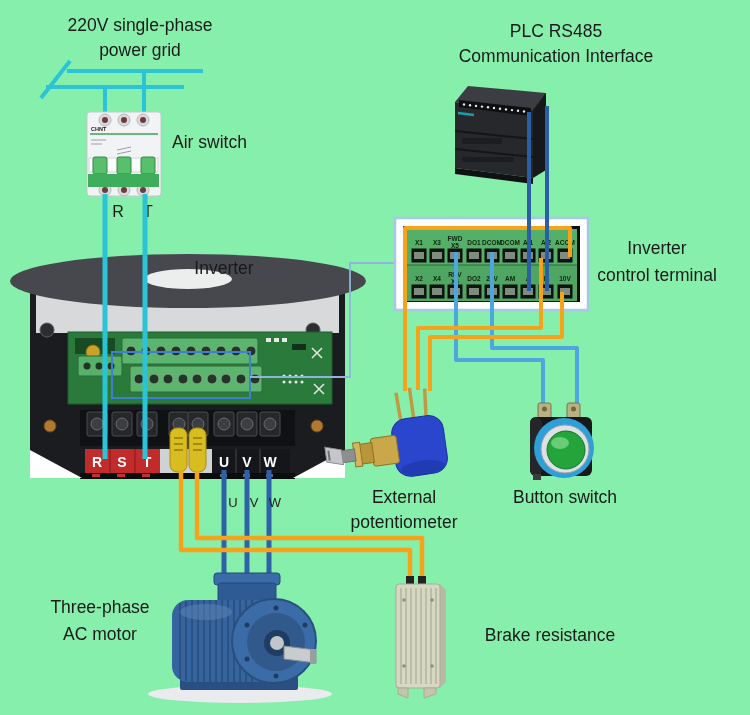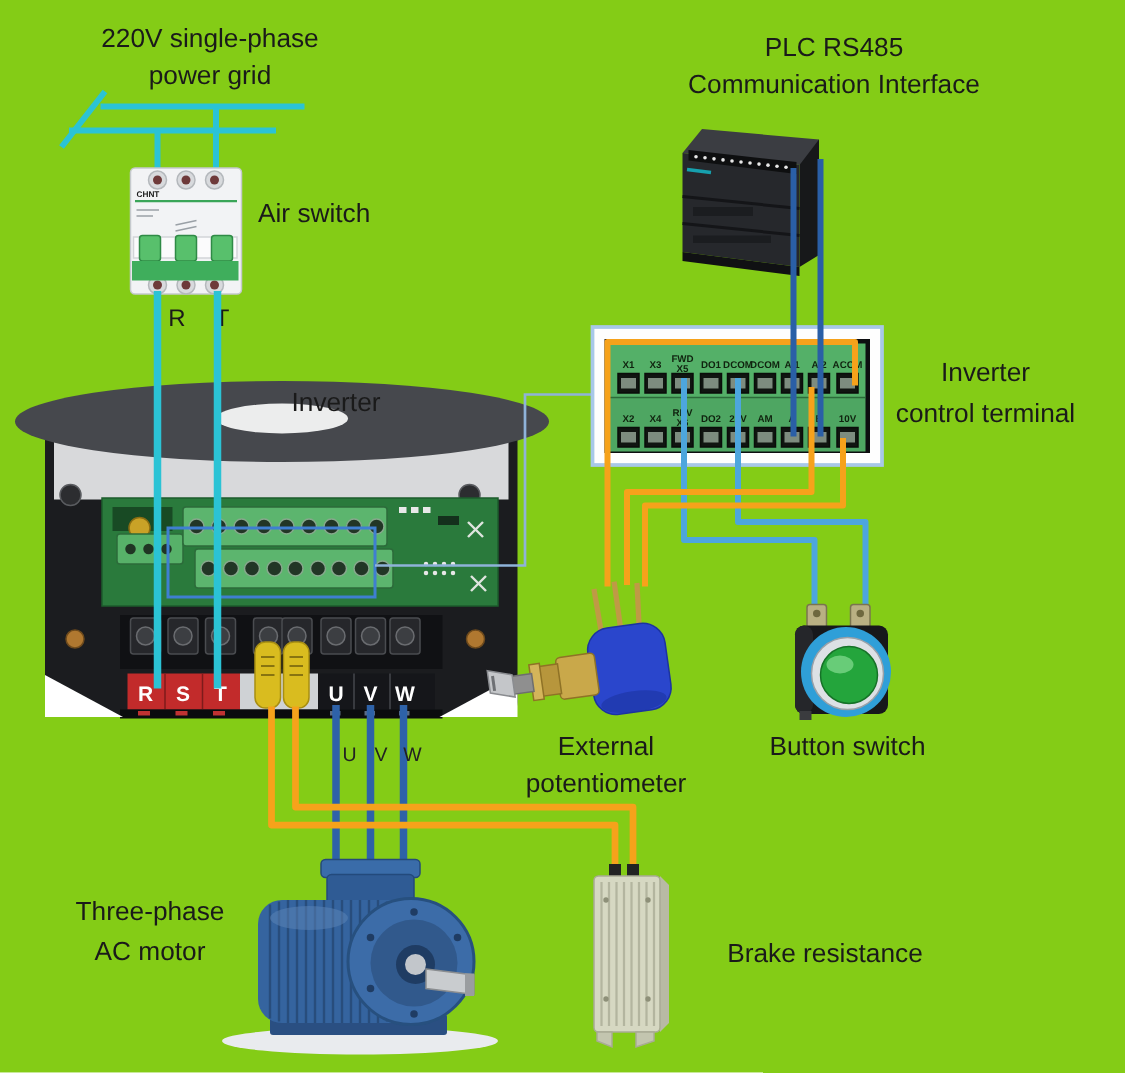--- a/index.html
+++ b/index.html
@@ -1,16 +1,16 @@
 <!DOCTYPE html>
 <html><head>
 <meta charset="utf-8">
 <style>
   html,body{margin:0;padding:0;background:#fff;}
-  .stage{position:relative;width:750px;height:715px;background:#84cc16;overflow:hidden;
+  .stage{position:relative;width:750px;height:715px;background:#86efac;overflow:hidden;
          font-family:"Liberation Sans", sans-serif;}
   svg{display:block}
   text{font-family:"Liberation Sans", sans-serif; fill:#1a1a1a;}
   .cap{font-size:17.5px;}
   .small{font-size:13px; fill:#222;}
   .tlabel{font-size:6.5px; font-weight:bold; fill:#10230f;}
   .plabel{font-size:14px; font-weight:bold; fill:#fff;}
 </style>
 </head>
 <body>

